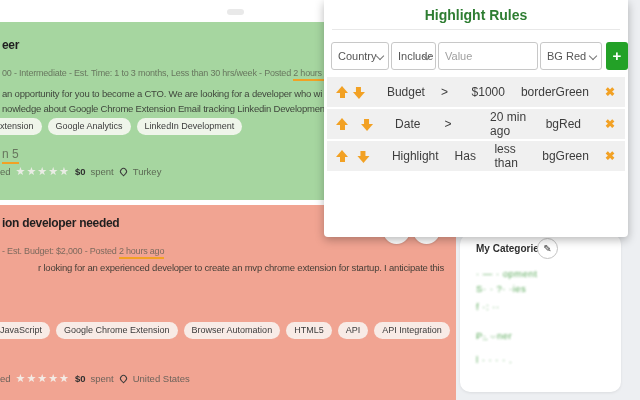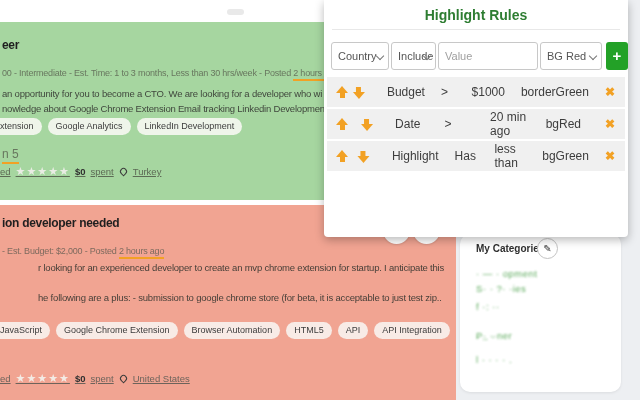--- a/index.html
+++ b/index.html
@@ -21,21 +21,21 @@
   .card-red .meta { color:#7d6a5e; }
   .hl { border-bottom:2px solid #f2a124; padding-bottom:1px; }
   .desc { position:absolute; font-size:9.5px; white-space:nowrap; letter-spacing:-0.2px; }
   .card-green .desc { color:#3f463c;text-align:right; }
   .card-red .desc { color:#463f38;margin-left:36px; }
   .tags { position:absolute; left:0; display:flex; gap:6px; align-items:center; }
   .pill { height:17px; line-height:17px; padding:0 8px; border-radius:9px; font-size:9px; color:#3c3c3c; white-space:nowrap; }
   .card-green .pill { background:#eff5ea; }
   .card-red .pill { background:#f8ebe6; }
   .frag { position:absolute; font-size:12px; color:#68775f; }
-  .meta-row { position:absolute; display:flex; align-items:center; gap:5px; font-size:9.5px;text-decoration:underline; }
+  .meta-row { position:absolute; display:flex; align-items:center; gap:5px; font-size:9.5px; }
   .card-green .meta-row { color:#5d6b55; }
   .card-red .meta-row { color:#6d635b; }
   .stars { font-size:11px; letter-spacing:1px; }
   .card-green .stars { color:#e9ece4; }
   .card-red .stars { color:#f3eae4; }
   .spent { font-weight:bold; color:#2f2f2f; }
   .pin { display:inline-block; width:7px; height:7px; border:1.5px solid #3c3c3c; border-radius:50% 50% 50% 0; transform:rotate(-45deg); margin:0 1px; }
 
   
   .half-circle { position:absolute; width:27px; height:27px; border-radius:50%; background:#ffffff; box-shadow:0 1px 2px rgba(0,0,0,0.12); z-index:2; }
@@ -98,21 +98,20 @@
       <span>spent</span>
       <span class="pin"></span>
       <span>Turkey</span>
     </div>
   </section>
 
   <section class="card card-red">
     <h3 class="job-title" style="left:42px; top:11px;">ion developer needed</h3>
     <p class="meta" style="left:42px; top:41px;"><span>- Est. Budget: $2,000 - Posted </span><span class="hl">2 hours ago</span></p>
     <p class="desc" style="left:42px; top:57px;">r looking for an experienced developer to create an mvp chrome extension for startup. I anticipate this</p>
-    <p class="desc" style="left:42px; top:87px;">he following are a plus: - submission to google chrome store (for beta, it is acceptable to just test zip..</p>
     <div class="tags" style="top:117px;">
       <span class="pill" style="margin-left:32px;">JavaScript</span>
       <span class="pill">Google Chrome Extension</span>
       <span class="pill">Browser Automation</span>
       <span class="pill">HTML5</span>
       <span class="pill">API</span>
       <span class="pill">API Integration</span>
     </div>
     <div class="meta-row" style="left:40px; top:167px;">
       <span>ed</span>

